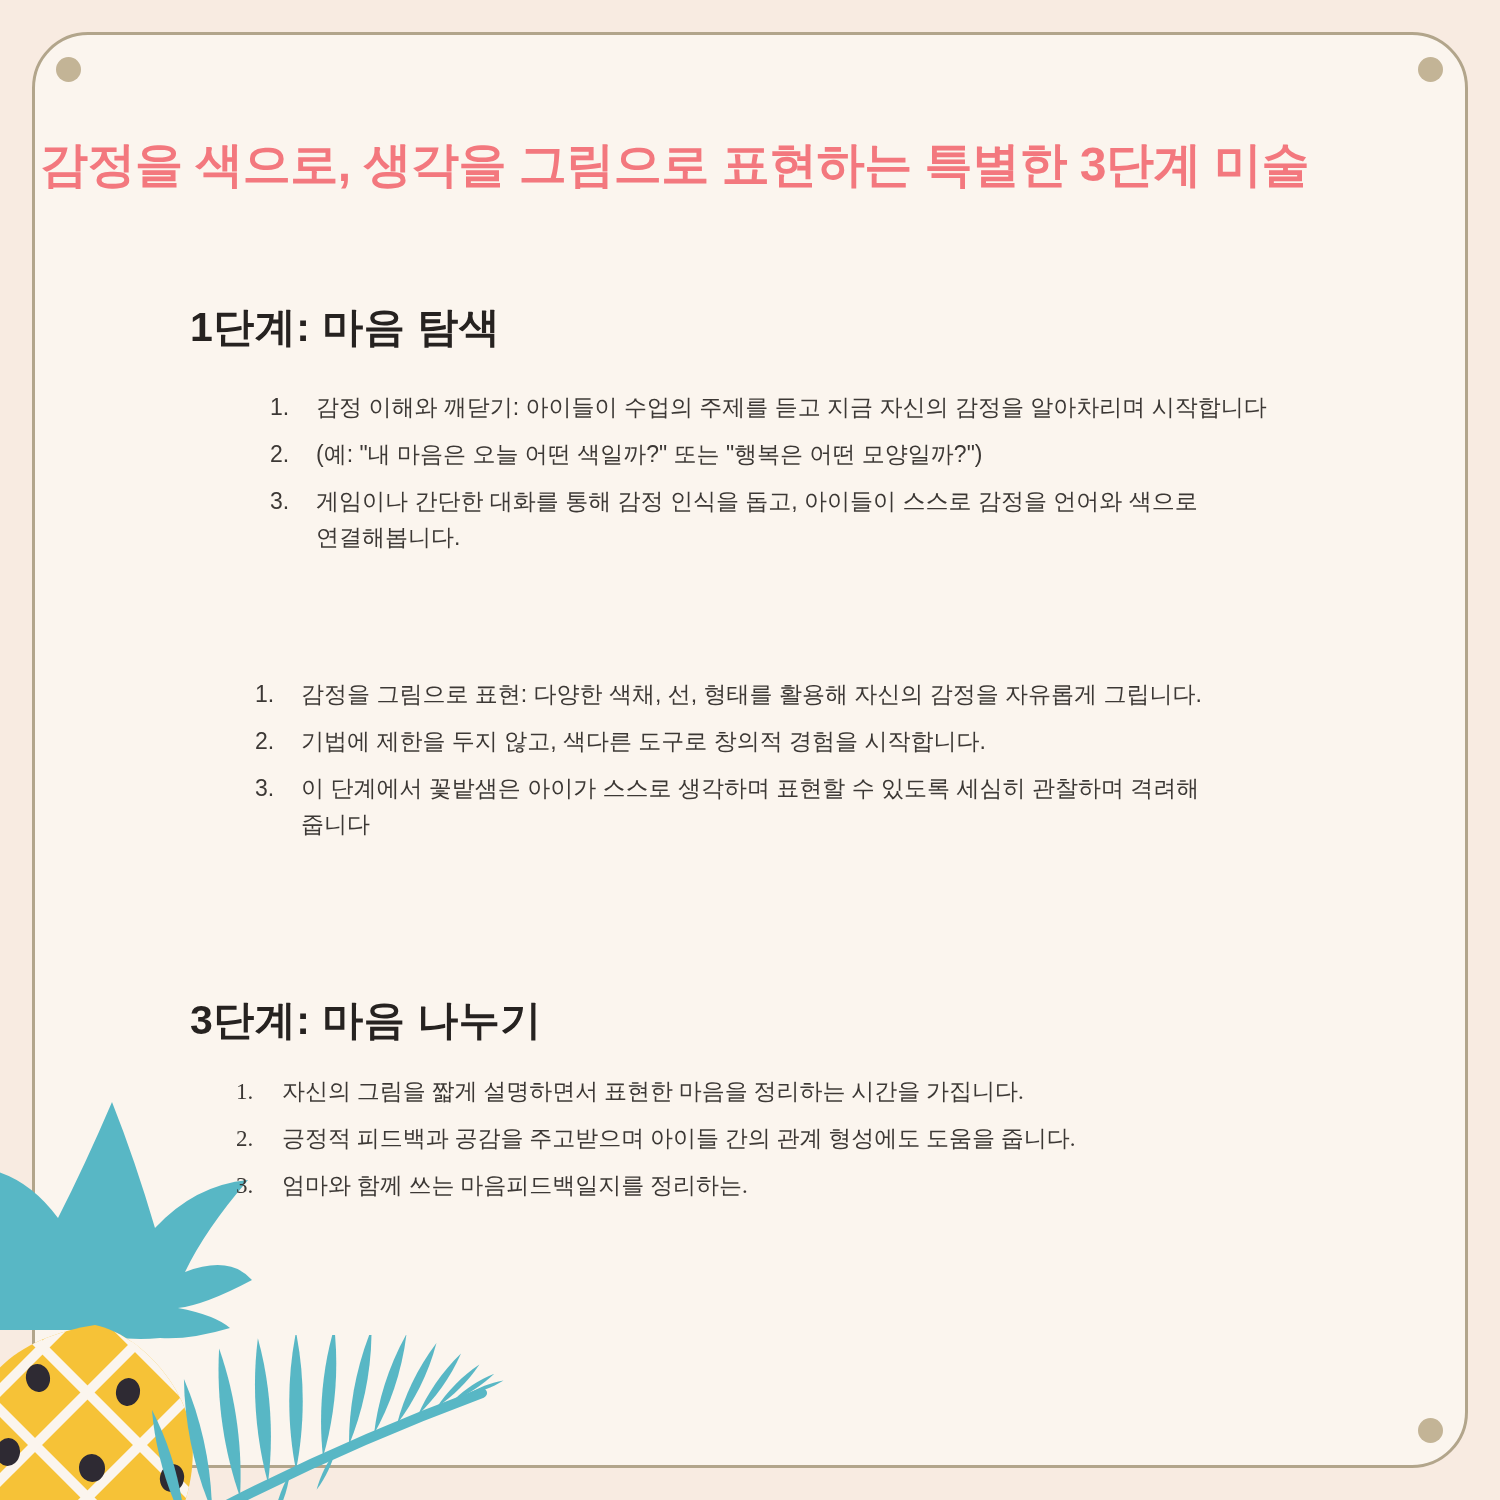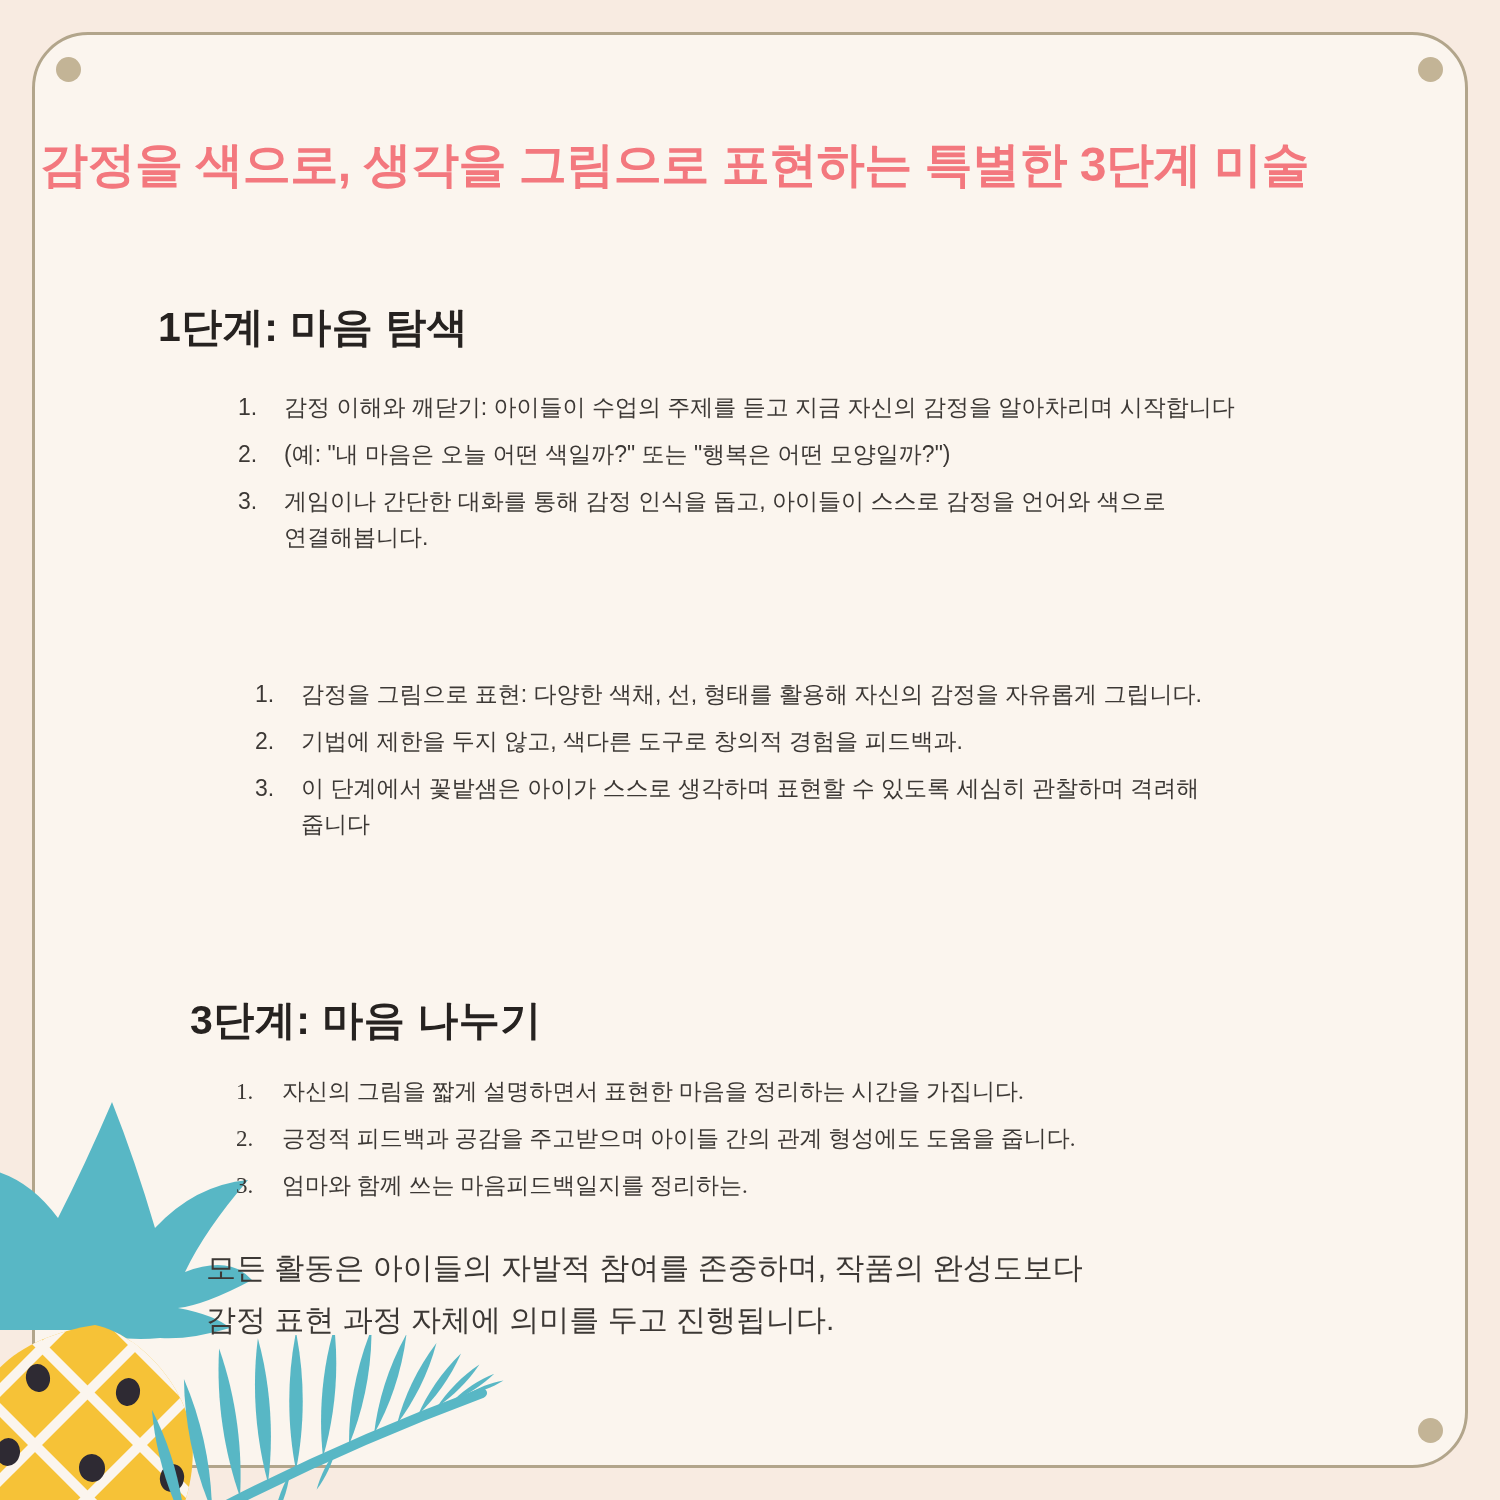--- a/index.html
+++ b/index.html
@@ -40,21 +40,21 @@
   .step.step-3 ol{margin-left:46px;width:1120px;font-family:Liberation Serif, serif;}
   .step li{
     counter-increment:item;position:relative;padding-left:46px;
     font-size:23px;line-height:1.6;color:#3C3835;margin-bottom:10px;
     word-break:keep-all;
   }
   .step li::before{
     content:counter(item) ".";position:absolute;left:0;top:0;
     color:#3C3835;
   }
-  .step-1{top:300px;left:158px;}
+  .step-1{top:300px;left:190px;}
   .step-2{top:660px;left:175px;}
   .step-2 ol{margin-top:16px;}
   .step-3{top:993px;left:190px;}
   .step-3 ol{margin-top:26px;}
   .footer-note{
     position:absolute;top:1242px;left:206px;width:1120px;
     font-size:30px;line-height:1.72;color:#3C3835;word-break:keep-all;
   }
 </style>
 </head>
@@ -143,31 +143,27 @@
     <ol>
       <li>감정 이해와 깨닫기: 아이들이 수업의 주제를 듣고 지금 자신의 감정을 알아차리며 시작합니다</li>
       <li>(예: "내 마음은 오늘 어떤 색일까?" 또는 "행복은 어떤 모양일까?")</li>
       <li>게임이나 간단한 대화를 통해 감정 인식을 돕고, 아이들이 스스로 감정을 언어와 색으로 연결해봅니다.</li>
     </ol>
   </section>
 
   <section class="step step-2">
     <ol>
       <li>감정을 그림으로 표현: 다양한 색채, 선, 형태를 활용해 자신의 감정을 자유롭게 그립니다.</li>
-      <li>기법에 제한을 두지 않고, 색다른 도구로 창의적 경험을 피드백과.</li>
+      <li>기법에 제한을 두지 않고, 색다른 도구로 창의적 경험을 시작합니다.</li>
       <li>이 단계에서 꽃밭샘은 아이가 스스로 생각하며 표현할 수 있도록 세심히 관찰하며 격려해 줍니다</li>
     </ol>
   </section>
 
   <section class="step step-3">
     <h2>3단계: 마음 나누기</h2>
     <ol>
       <li>자신의 그림을 짧게 설명하면서 표현한 마음을 정리하는 시간을 가집니다.</li>
       <li>긍정적 피드백과 공감을 주고받으며 아이들 간의 관계 형성에도 도움을 줍니다.</li>
       <li>엄마와 함께 쓰는 마음피드백일지를 정리하는.</li>
     </ol>
   </section>
 
-  <div class="footer-note">
-    <div>모든 활동은 아이들의 자발적 참여를 존중하며, 작품의 완성도보다</div>
-    <div>감정 표현 과정 자체에 의미를 두고 진행됩니다.</div>
-  </div>
 </div>
 
 </body></html>

